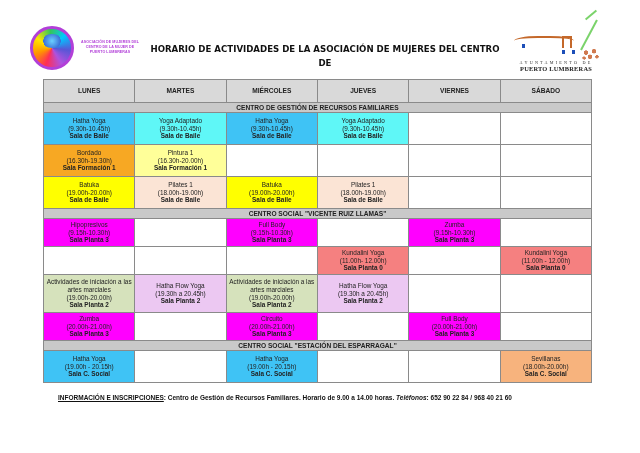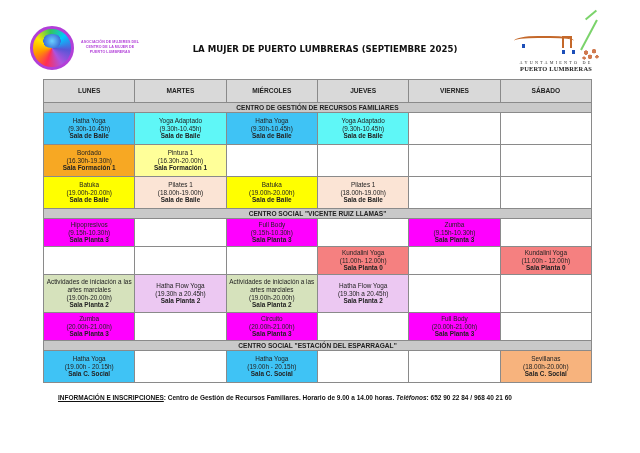--- a/index.html
+++ b/index.html
@@ -55,21 +55,21 @@
 </style>
 </head>
 <body>
 
 <div class="logo-left">
   <div class="logo-circle"></div>
   <div class="logo-left-text">ASOCIACIÓN DE MUJERES DEL CENTRO DE LA MUJER DE PUERTO LUMBRERAS</div>
 </div>
 
 <div class="title">
-  <div>LA MUJER DE PUERTO LUMBRERAS (SEPTIEMBRE 2025)</div>
+  <div>HORARIO DE ACTIVIDADES DE LA ASOCIACIÓN DE MUJERES DEL CENTRO DE</div>
 </div>
 
 <div class="logo-right">
   <div class="roof"></div>
   <div class="chimney"></div>
   <div class="win" style="left:12px;top:30px;"></div>
   <div class="win" style="left:52px;top:36px;"></div>
   <div class="win" style="left:62px;top:36px;"></div>
   <div class="palm"></div>
   <div class="palm2"></div>

